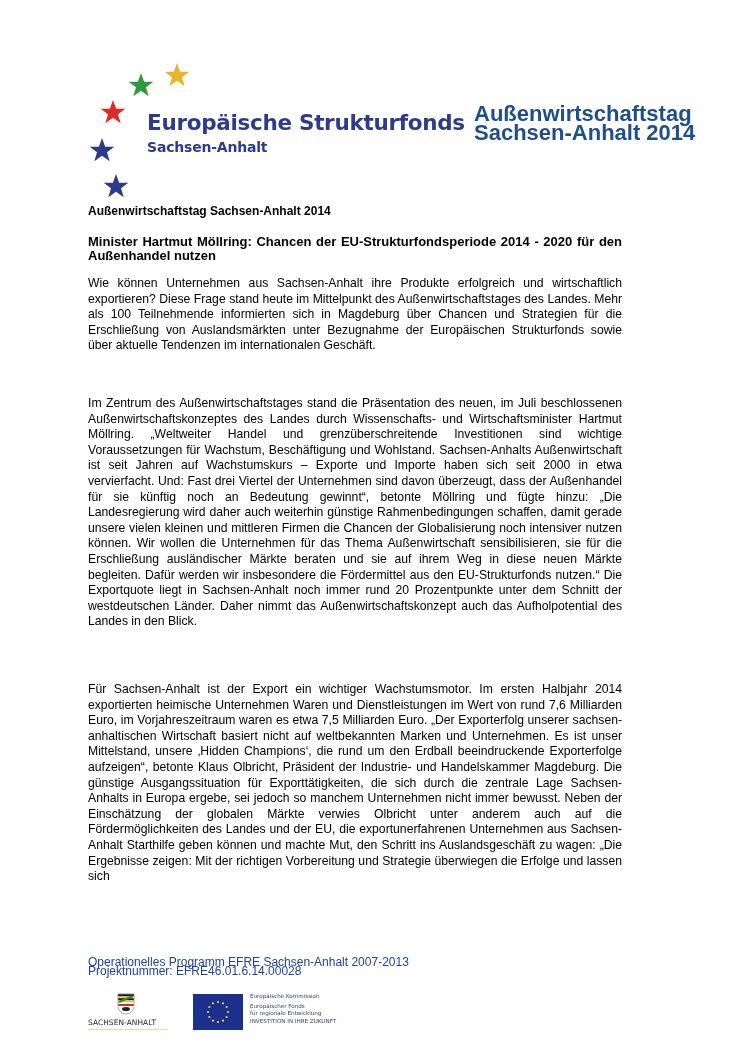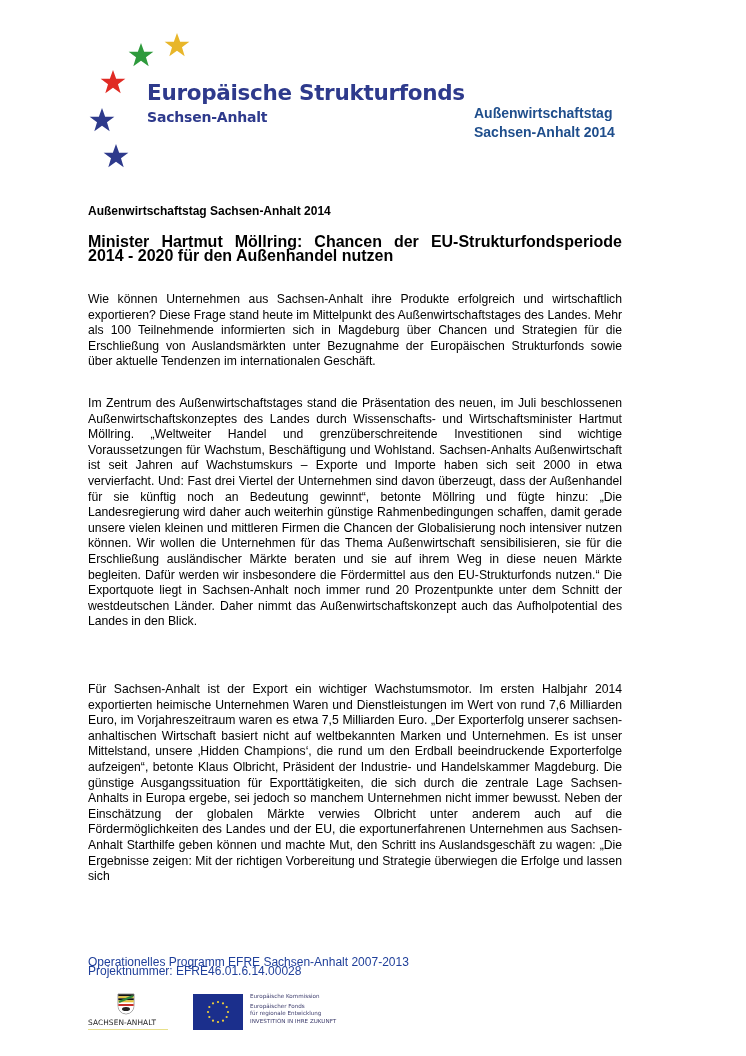--- a/index.html
+++ b/index.html
@@ -1,26 +1,26 @@
 <!DOCTYPE html>
 <html><head>
 <meta charset="utf-8">
 <style>
   html, body { margin: 0; padding: 0; background: #ffffff; }
   body { width: 746px; height: 1056px; position: relative; overflow: hidden; font-family: "Liberation Sans", sans-serif; color: #000; }
-  .logo-block { position: absolute; left: 86px; top: 26px; width: 320px; height: 150px; }
+  .logo-block { position: absolute; left: 86px; top: 56px; width: 320px; height: 150px; }
   .star { position: absolute; width: 26px; height: 26px; }
   .star svg { width: 100%; height: 100%; display: block; }
   .logo-title { position: absolute; left: 61px; top: 54px; font-family: "DejaVu Sans", sans-serif; font-weight: bold; font-size: 21.5px; color: #2e3a8c; letter-spacing: -0.3px; white-space: nowrap; }
   .logo-sub { position: absolute; left: 61px; top: 83px; font-family: "DejaVu Sans", sans-serif; font-weight: bold; font-size: 14px; color: #2e3a8c; white-space: nowrap; letter-spacing: -0.2px; }
-  .header-right { position: absolute; left: 474px; top: 104px; color: #1f4e8c; font-weight: bold; font-size: 14px; line-height: 19px; }
+  .header-right { position: absolute; left: 474px; top: 104px; color: #1f4e8c; font-weight: bold; font-size: 22px; line-height: 19px; }
   .doc-title { position: absolute; left: 88px; top: 204px; font-weight: bold; font-size: 12px; }
-  .subtitle { position: absolute; left: 88px; top: 235px; width: 534px; font-weight: bold; font-size: 16px; line-height: 13.8px; text-align: justify; text-align-last: left; }
+  .subtitle { position: absolute; left: 88px; top: 235px; width: 534px; font-weight: bold; font-size: 13px; line-height: 13.8px; text-align: justify; text-align-last: left; }
   .body-text { position: absolute; left: 88px; width: 534px; font-size: 12.2px; line-height: 15.6px; text-align: justify; }
-  #p1 { top: 292px; }
+  #p1 { top: 276px; }
   #p2 { top: 396px; }
   #p3 { top: 682px; }
   .last-line { display: flex; justify-content: space-between; }
   .footer-text { position: absolute; left: 88px; top: 958px; font-size: 12px; line-height: 9px; color: #1f3f9a; }
   .sa-logo { position: absolute; left: 88px; top: 993px; width: 80px; height: 38px; }
   .crest { position: absolute; left: 29px; top: 0; width: 18px; height: 22px; }
   .sa-label { position: absolute; left: 0; top: 25px; font-family: "DejaVu Sans", sans-serif; font-size: 7.4px; letter-spacing: 0.1px; color: #222; white-space: nowrap; }
   .sa-underline { position: absolute; left: 0; top: 36px; width: 80px; height: 1px; background: #e8e08a; }
   .eu-flag { position: absolute; left: 193px; top: 994px; width: 50px; height: 36px; background: #1b2f8c; }
   .eu-flag svg { width: 100%; height: 100%; display: block; }

